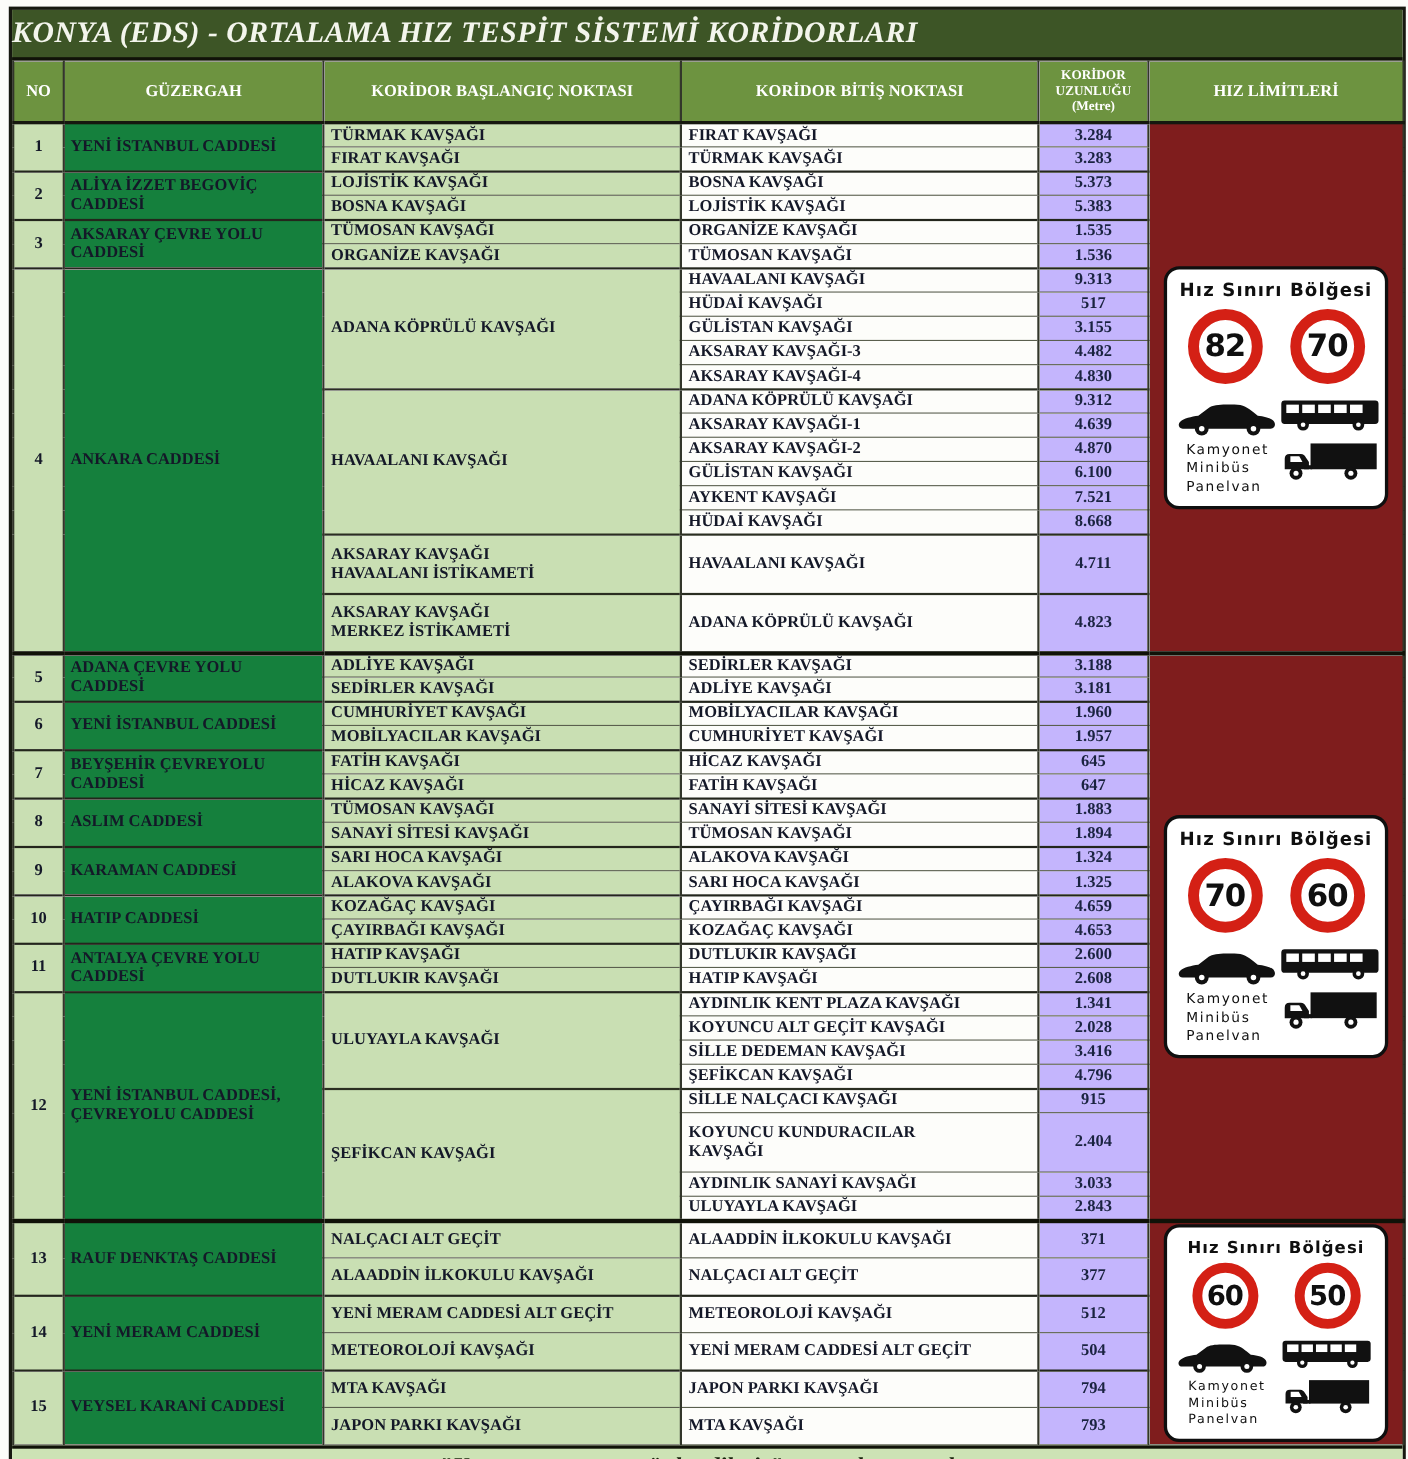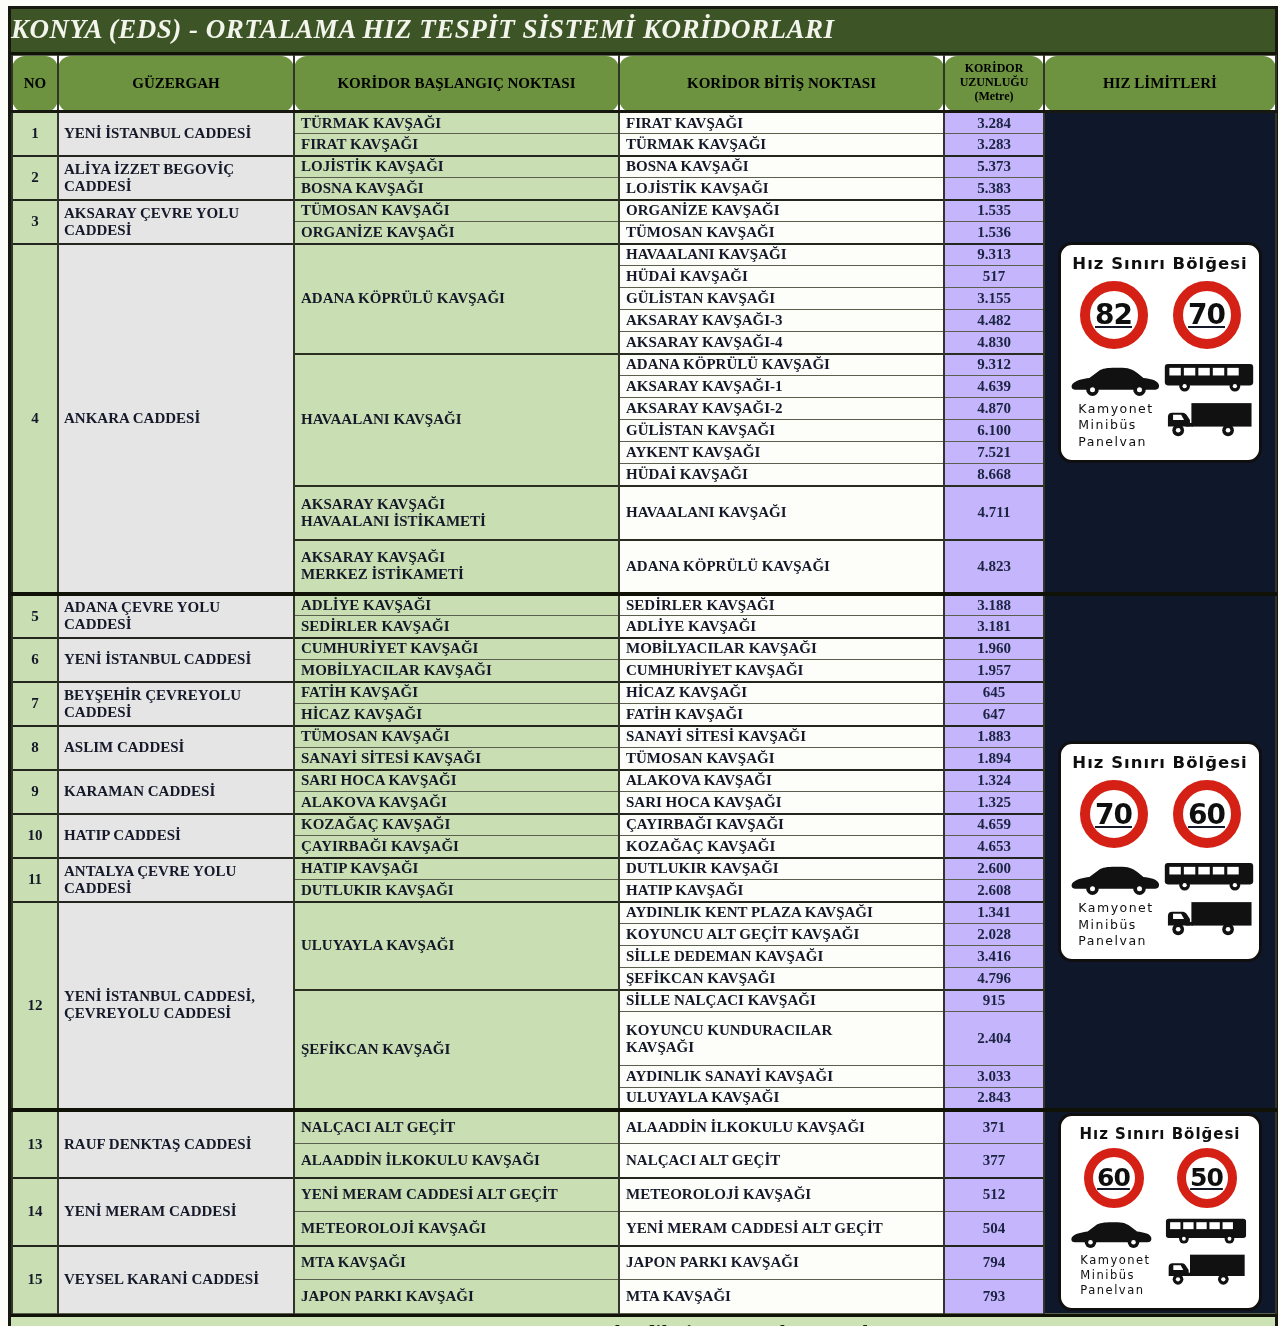--- a/index.html
+++ b/index.html
@@ -3,44 +3,44 @@
 <meta charset="utf-8">
 <style>
   html,body{margin:0;padding:0;background:#fcfcf9;}
   body{width:1280px;font-family:"Liberation Serif","DejaVu Serif",serif;}
   .sheet{width:1264px;margin:6px 8px 0 8px;border:3px solid #16180f;background:#fff;}
   .title-bar{background:#3d5526;color:#f3f5ec;text-align:left;font-style:italic;font-weight:bold;
     font-size:27px;letter-spacing:.5px;padding:5px 0 7px 0;border-bottom:3px solid #101208;}
   table{border-collapse:collapse;table-layout:fixed;width:100%;}
   td,th{border-left:2px solid #32362a;border-right:2px solid #32362a;border-top:1px solid #5a5f4e;
     border-bottom:1px solid #5a5f4e;overflow:hidden;box-sizing:border-box;}
-  thead th{background:#6d9340;color:#000000;font-weight:bold;font-size:15px;height:56px;
-    border-bottom:3px solid #16180f;padding:0 2px;border-radius:13px;}
+  thead th{background:#6d9340;color:#ffffff;font-weight:bold;font-size:15px;height:56px;
+    border-bottom:3px solid #16180f;padding:0 2px;}
   th .len-h{font-size:12px;line-height:1.15;display:block;}
   tbody tr{height:22px;}
   tbody tr.tall{height:54px;}
   tbody tr.big{height:34px;}
   tbody td{font-weight:bold;font-size:15px;color:#141828;line-height:1.12;}
   .c-no{background:#c9dfb3;text-align:center;width:46px;}
-  .c-route{background:#e5e5e5;text-align:left;padding:0 4px 0 5px;white-space:pre-line;}
+  .c-route{background:#15803d;text-align:left;padding:0 4px 0 5px;white-space:pre-line;}
   .c-start{background:#c9dfb3;text-align:left;padding:0 4px 0 6px;white-space:pre-line;}
   .c-end{background:#fdfdfa;text-align:left;padding:0 4px 0 6px;white-space:pre-line;}
   .c-len{background:#c4b5fd;text-align:center;color:#1a2340;}
-  .c-limits{background:#0f172a;text-align:center;vertical-align:middle;}
+  .c-limits{background:#7f1d1d;text-align:center;vertical-align:middle;}
   tr.grp-top td{border-top:2px solid #23261c;}
   tr.blk-top td{border-top:2px solid #2a2e21;}
   tr.sec-top td{border-top:4px solid #101208;}
   .footer-bar{background:#cde3b5;border-top:3px solid #101208;text-align:center;font-style:italic;
     font-weight:bold;font-size:22px;color:#17230c;padding:3px 0 5px 0;}
   
   .sign{width:204px;margin:0 auto;background:#fff;border:3px solid #0f0f0f;border-radius:14px;
     padding:8px 6px 10px 6px;font-family:"DejaVu Sans",sans-serif;box-sizing:border-box;}
   .sign-title{font-weight:bold;font-size:16.5px;letter-spacing:1px;color:#0f0f0f;text-align:center;
     white-space:nowrap;margin:2px 0 8px 0;}
-  .sign-circles{display:flex;justify-content:space-around;align-items:flex-end;margin-bottom:12px;text-decoration:underline;}
+  .sign-circles{display:flex;justify-content:space-around;align-items:flex-end;margin-bottom:12px;}
   .limit-circle{width:68px;height:68px;border-radius:50%;border:10px solid #d42015;background:#fff;
     display:flex;align-items:center;justify-content:center;box-sizing:border-box;}
   .limit-circle span{font-weight:bold;font-size:28px;letter-spacing:-1px;color:#0f0f0f;}
   .sign-vehicles{display:flex;justify-content:space-between;align-items:flex-start;padding:0 2px;}
   .veh-left{width:96px;text-align:center;}
   .veh-right{width:92px;display:flex;flex-direction:column;align-items:center;gap:7px;}
   .caption{font-weight:normal;font-size:12.5px;letter-spacing:1.5px;line-height:1.3;color:#0f0f0f;
     text-align:left;display:inline-block;margin-top:3px;}
   .sign.compact .sign-title{font-size:15px;margin-bottom:5px;}
   .sign.compact .limit-circle{width:60px;height:60px;border-width:9px;}

